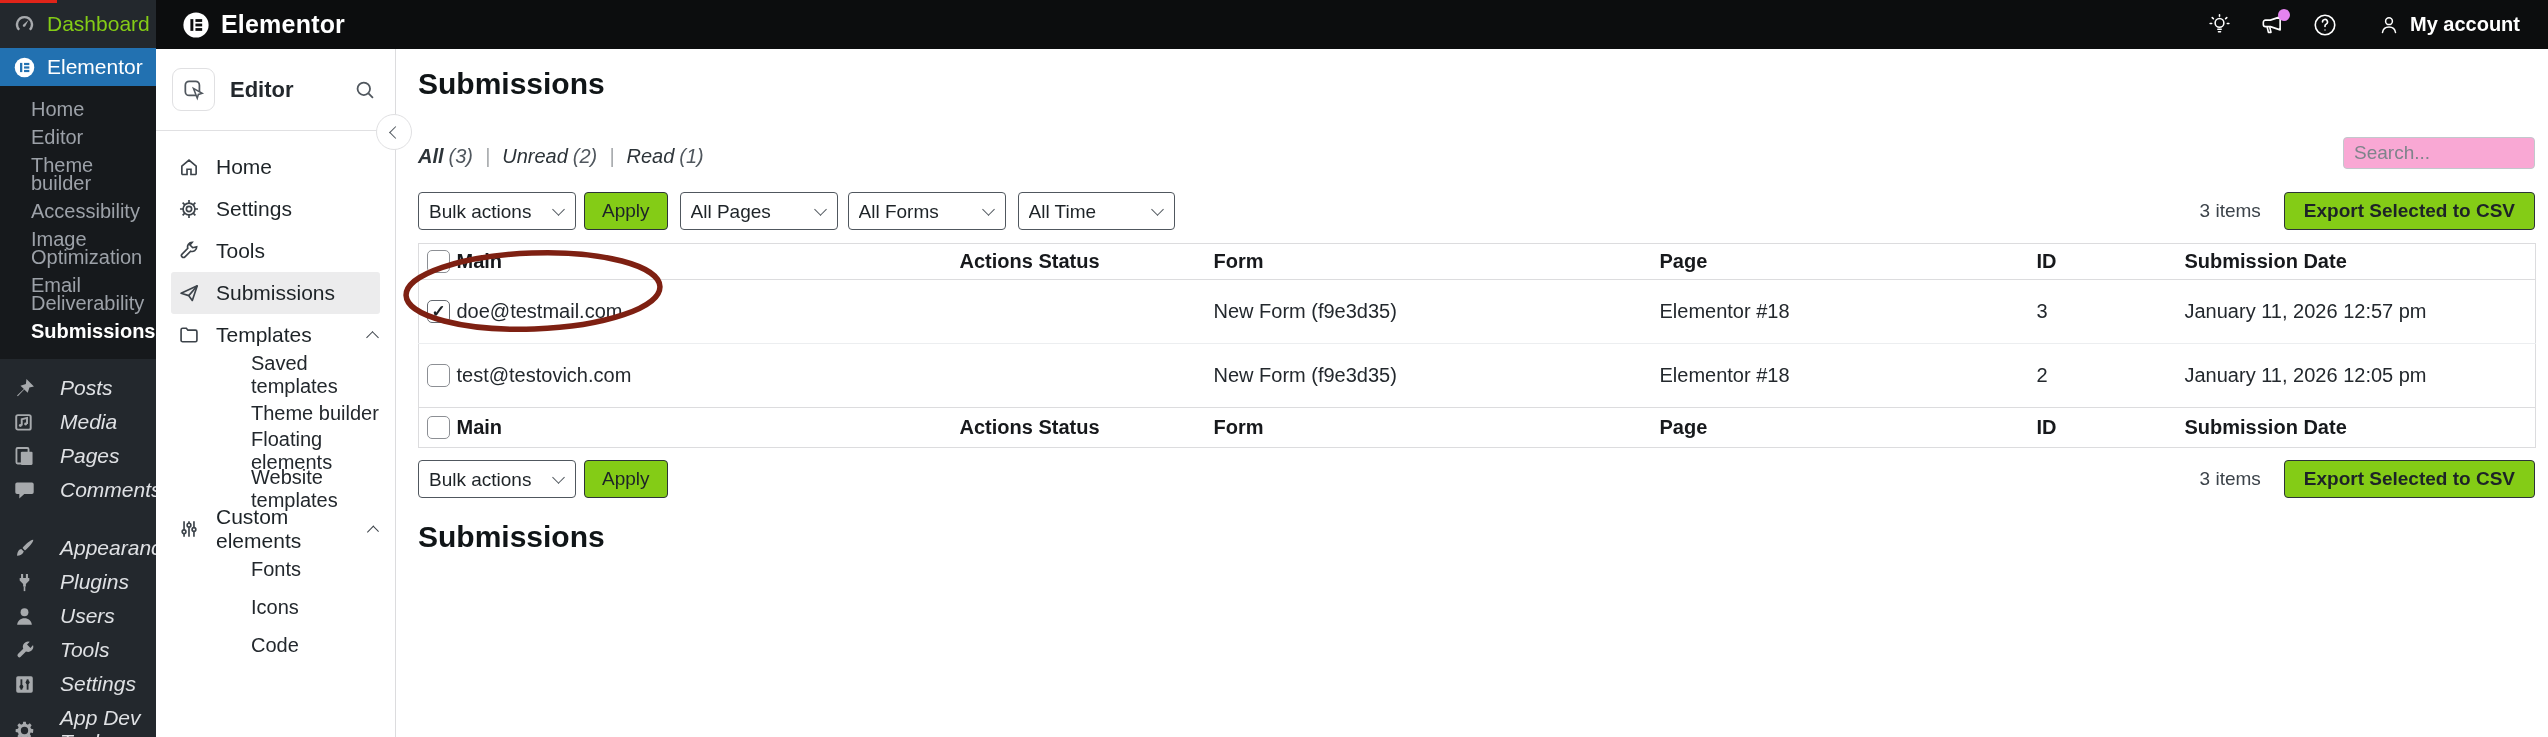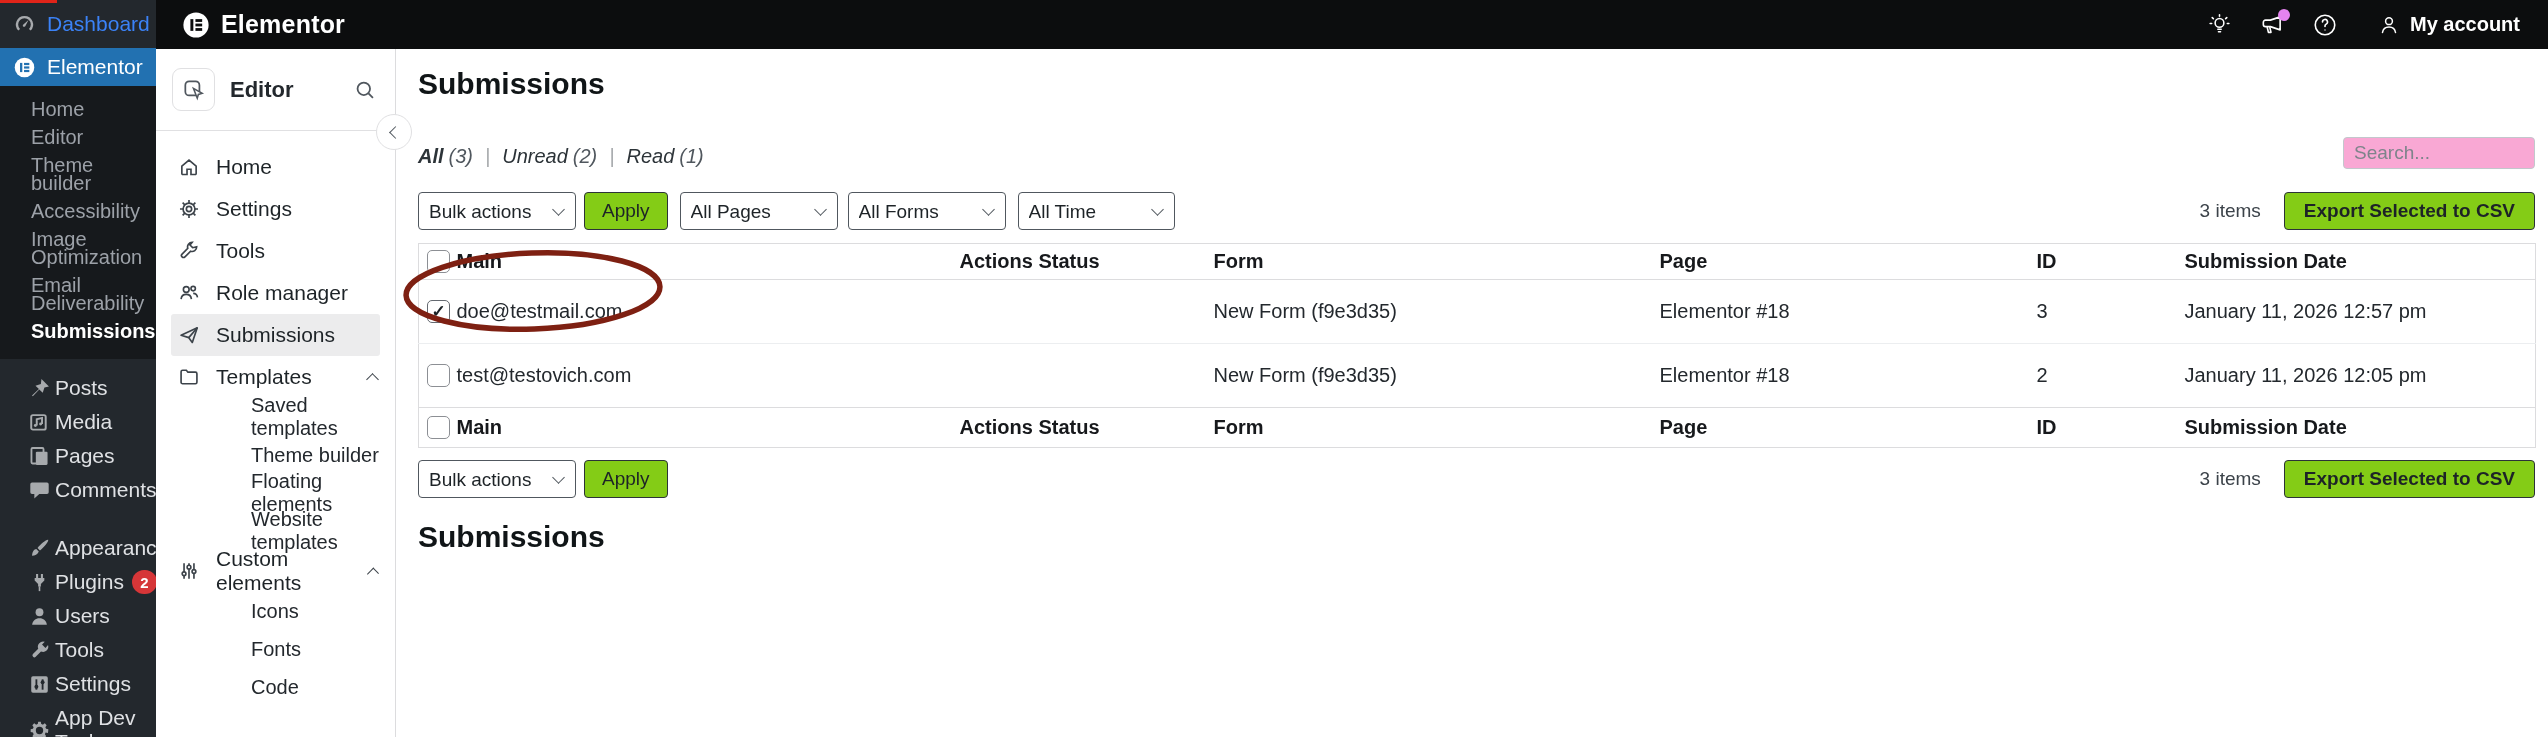--- a/index.html
+++ b/index.html
@@ -5,26 +5,26 @@
   html,body{margin:0;padding:0;}
   body{
     width:2548px;height:737px;position:relative;overflow:hidden;
     font-family:"Liberation Sans",sans-serif;background:#fff;color:#1d2327;
   }
   svg{display:block;}
   .icon{display:inline-flex;align-items:center;justify-content:center;flex:none;}
 
   
   #wp-sidebar{position:absolute;left:0;top:0;width:156px;height:737px;background:#23282d;z-index:2;}
-  .wp-top{display:flex;align-items:center;gap:11px;height:48px;padding-left:13px;font-size:21px;color:#3b82f6;}
+  .wp-top{display:flex;align-items:center;gap:11px;height:48px;padding-left:13px;font-size:21px;color:#84cc16;}
   .wp-elementor{display:flex;align-items:center;gap:11px;height:38px;padding-left:13px;background:#2271b1;color:#fff;font-size:21px;}
   .wp-submenu{background:#16191c;padding:9px 0 14px;}
   .wp-subitem{display:block;padding:5px 0 5px 31px;font-size:20px;color:#9ca1a8;line-height:18px;}
   .wp-subitem.active{color:#fff;font-weight:700;}
-  .wp-item{display:flex;align-items:center;gap:4px;height:34px;padding-left:28px;font-size:21px;color:#dfe1e4;}
+  .wp-item{display:flex;align-items:center;gap:24px;height:34px;padding-left:13px;font-size:21px;color:#dfe1e4;font-style:italic;}
   .wp-gap-lg{height:24px;}
   .wp-gap-sm{height:12px;}
   .badge{min-width:15px;height:24px;border-radius:13px;background:#d63638;color:#fff;font-size:15px;font-weight:700;
     display:inline-flex;align-items:center;justify-content:center;padding:0 5px;margin-left:4px;}
 
   
   #topbar{position:absolute;left:156px;top:0;right:0;height:49px;background:#0c0d0e;display:flex;align-items:center;color:#fff;z-index:2;}
   .brand{display:flex;align-items:center;gap:11px;margin-left:26px;}
   .brand-name{font-size:25px;font-weight:700;letter-spacing:.2px;}
   .topbar-right{margin-left:auto;display:flex;align-items:center;gap:27px;margin-right:28px;}
@@ -313,31 +313,20 @@
       <span>Settings</span>
     </div>
     <div class="p-item">
       <span class="icon">
         <svg width="22" height="22" viewBox="0 0 20 20" fill="none" stroke="#3c434a" stroke-width="1.5">
             <path d="M17 6.2a4.2 4.2 0 0 1-5.5 4l-5.2 5.2a1.8 1.8 0 1 1-2.6-2.6l5.2-5.2a4.2 4.2 0 0 1 4-5.5l-2 2.5 2.4 2.4z"></path>
           </svg>
       </span>
       <span>Tools</span>
     </div>
-    <div class="p-item">
-      <span class="icon">
-        <svg width="22" height="22" viewBox="0 0 20 20" fill="none" stroke="#3c434a" stroke-width="1.5">
-            <circle cx="7.5" cy="6.8" r="2.6"></circle>
-            <path d="M2.8 15.5c.3-2.7 2.2-4.3 4.7-4.3s4.4 1.6 4.7 4.3"></path>
-            <circle cx="13.8" cy="6" r="2"></circle>
-            <path d="M13.8 10.4c2.1 0 3.6 1.4 3.9 3.6"></path>
-          </svg>
-      </span>
-      <span>Role manager</span>
-    </div>
     <div class="p-item active">
       <span class="icon">
         <svg width="22" height="22" viewBox="0 0 20 20" fill="none" stroke="#3c434a" stroke-width="1.5" stroke-linejoin="round">
             <path d="M2.8 10.2L17.5 3.4 13 16.8l-3.2-4.4z"></path>
             <path d="M9.8 12.4l7.7-9"></path>
           </svg>
       </span>
       <span>Submissions</span>
     </div>
     <div class="p-item">
@@ -367,24 +356,24 @@
             <path d="M5.5 3v14M10 3v14M14.5 3v14"></path>
             <circle cx="5.5" cy="12.5" r="1.7" fill="#fff"></circle>
             <circle cx="10" cy="6.5" r="1.7" fill="#fff"></circle>
             <circle cx="14.5" cy="10.5" r="1.7" fill="#fff"></circle>
           </svg>
       </span>
       <span>Custom elements</span>
       <span class="chev-up"></span>
     </div>
     <div class="p-sub">
+        <span>Fonts</span>
+      </div>
+    <div class="p-sub">
         <span>Icons</span>
-      </div>
-    <div class="p-sub">
-        <span>Fonts</span>
       </div>
     <div class="p-sub">
         <span>Code</span>
       </div>
   </div>
 </div>
 
 <div id="main">
   <h1 class="page-title">Submissions</h1>
 

